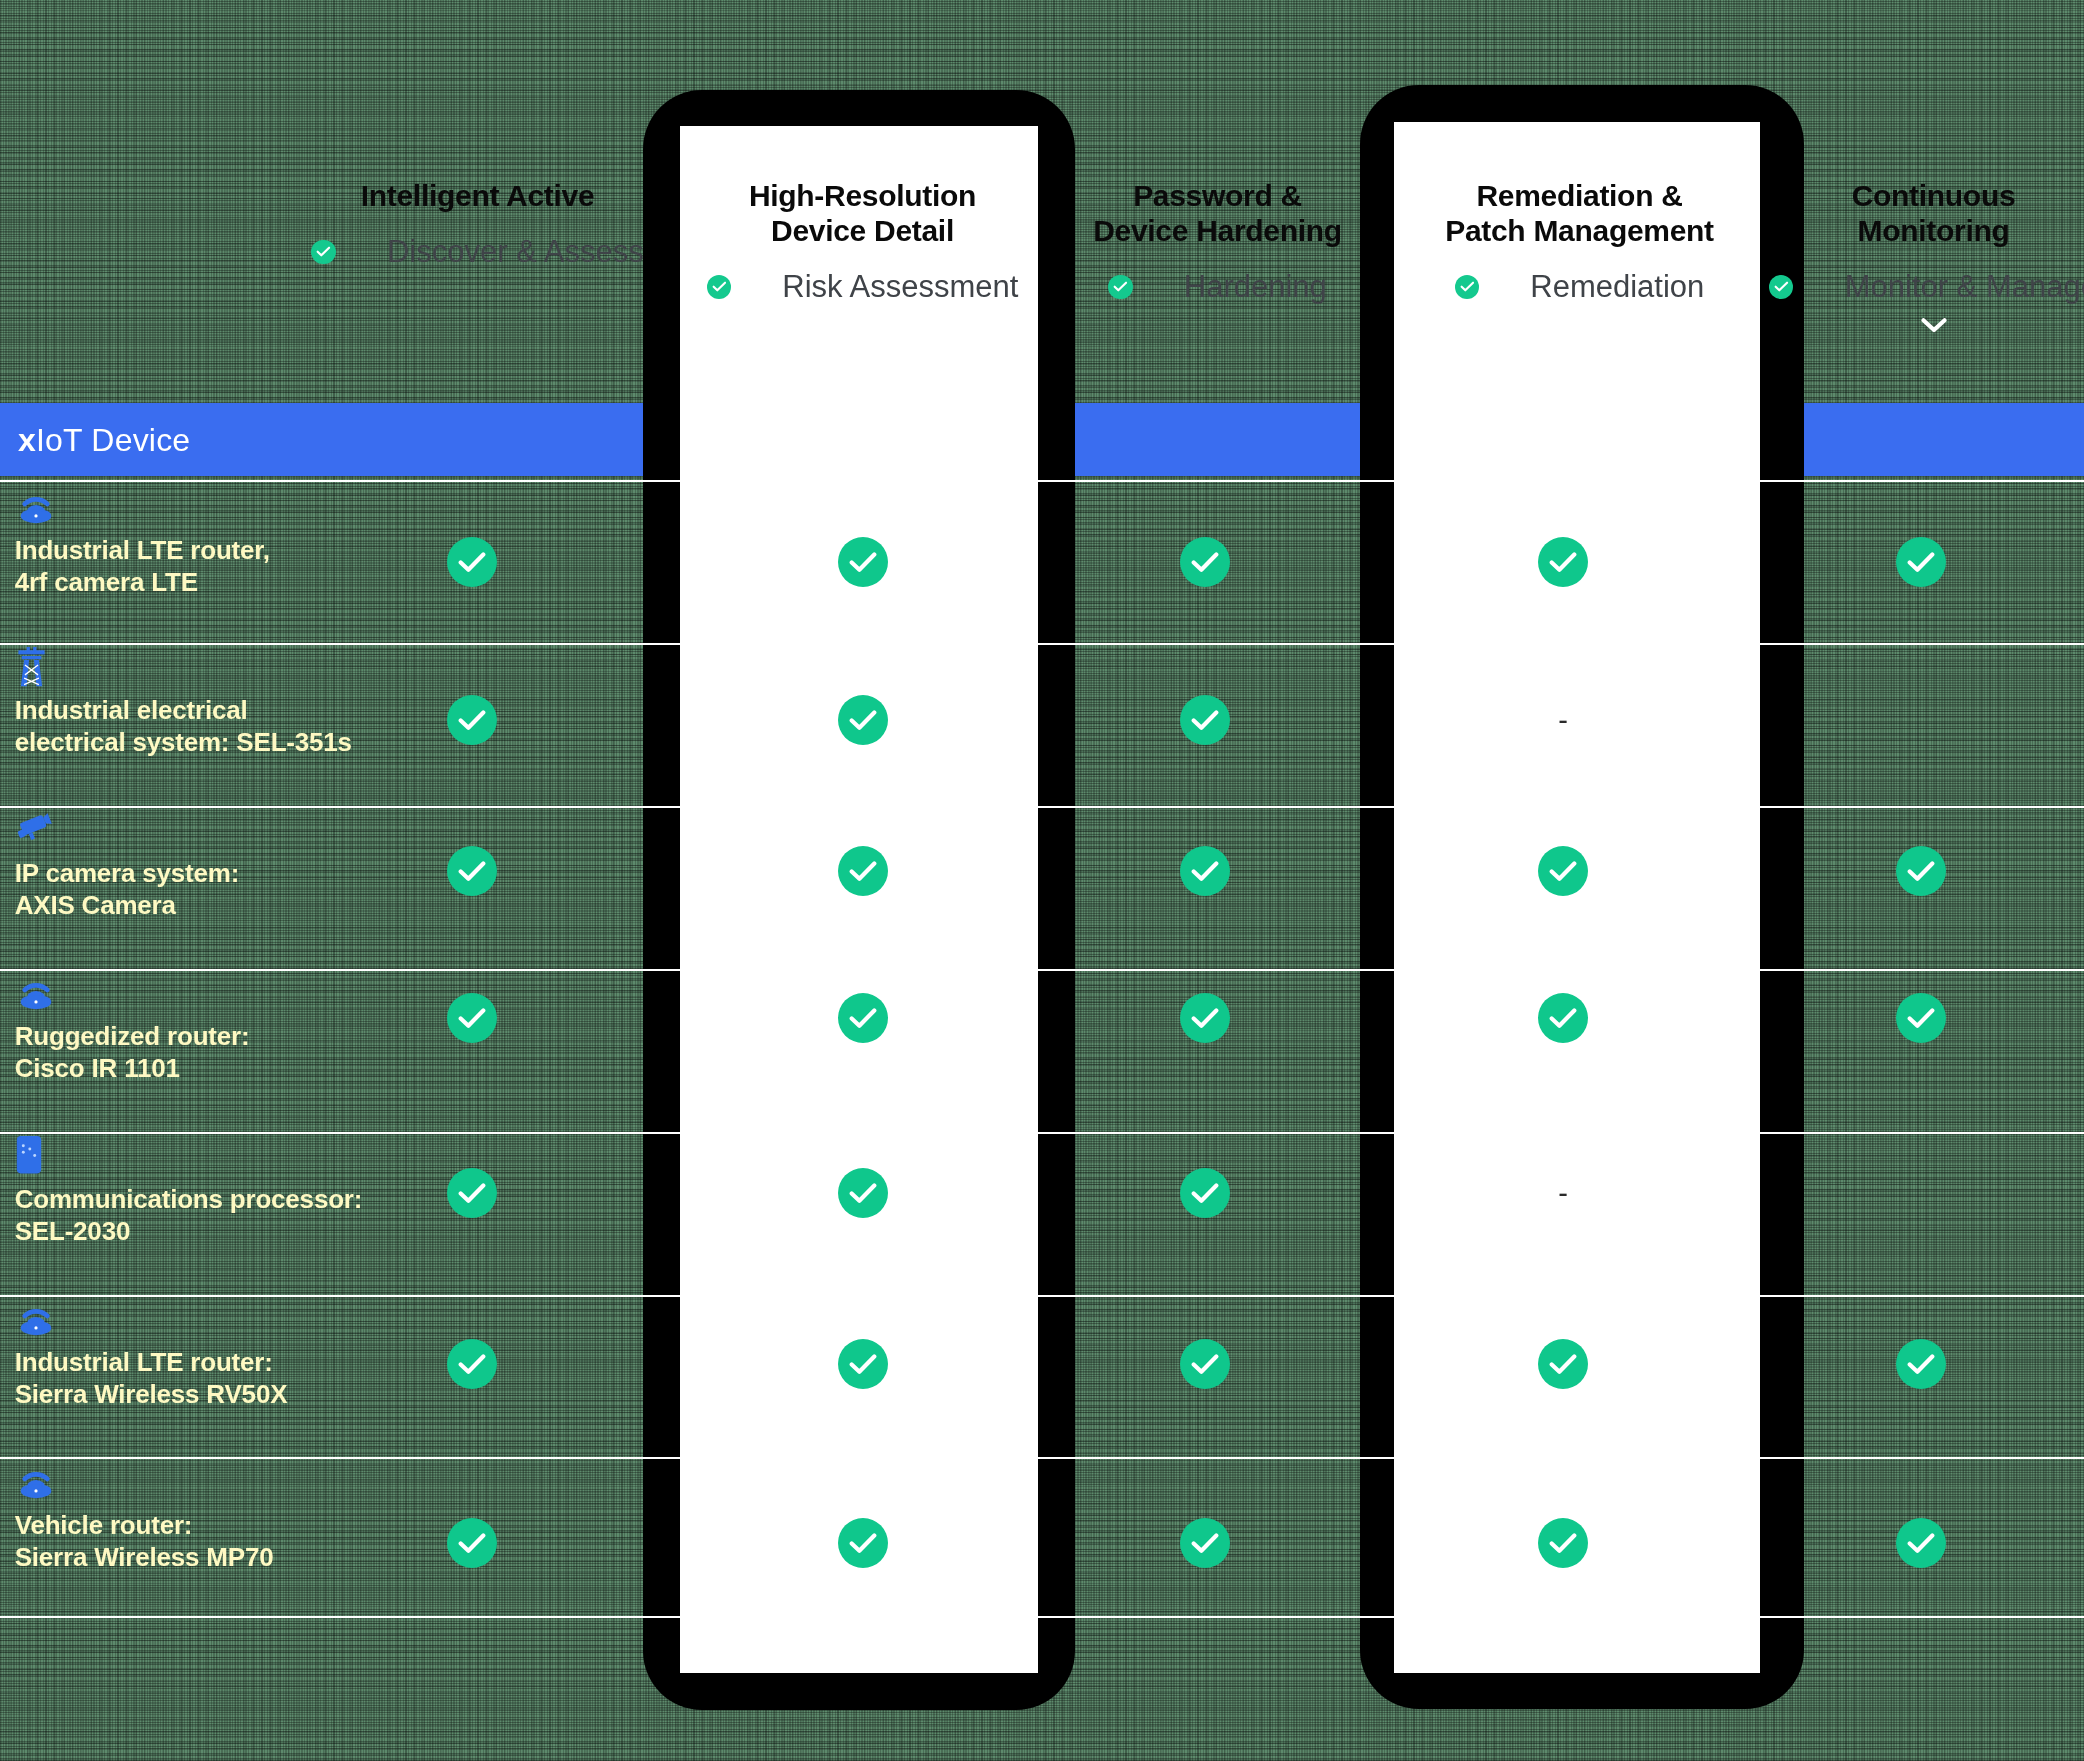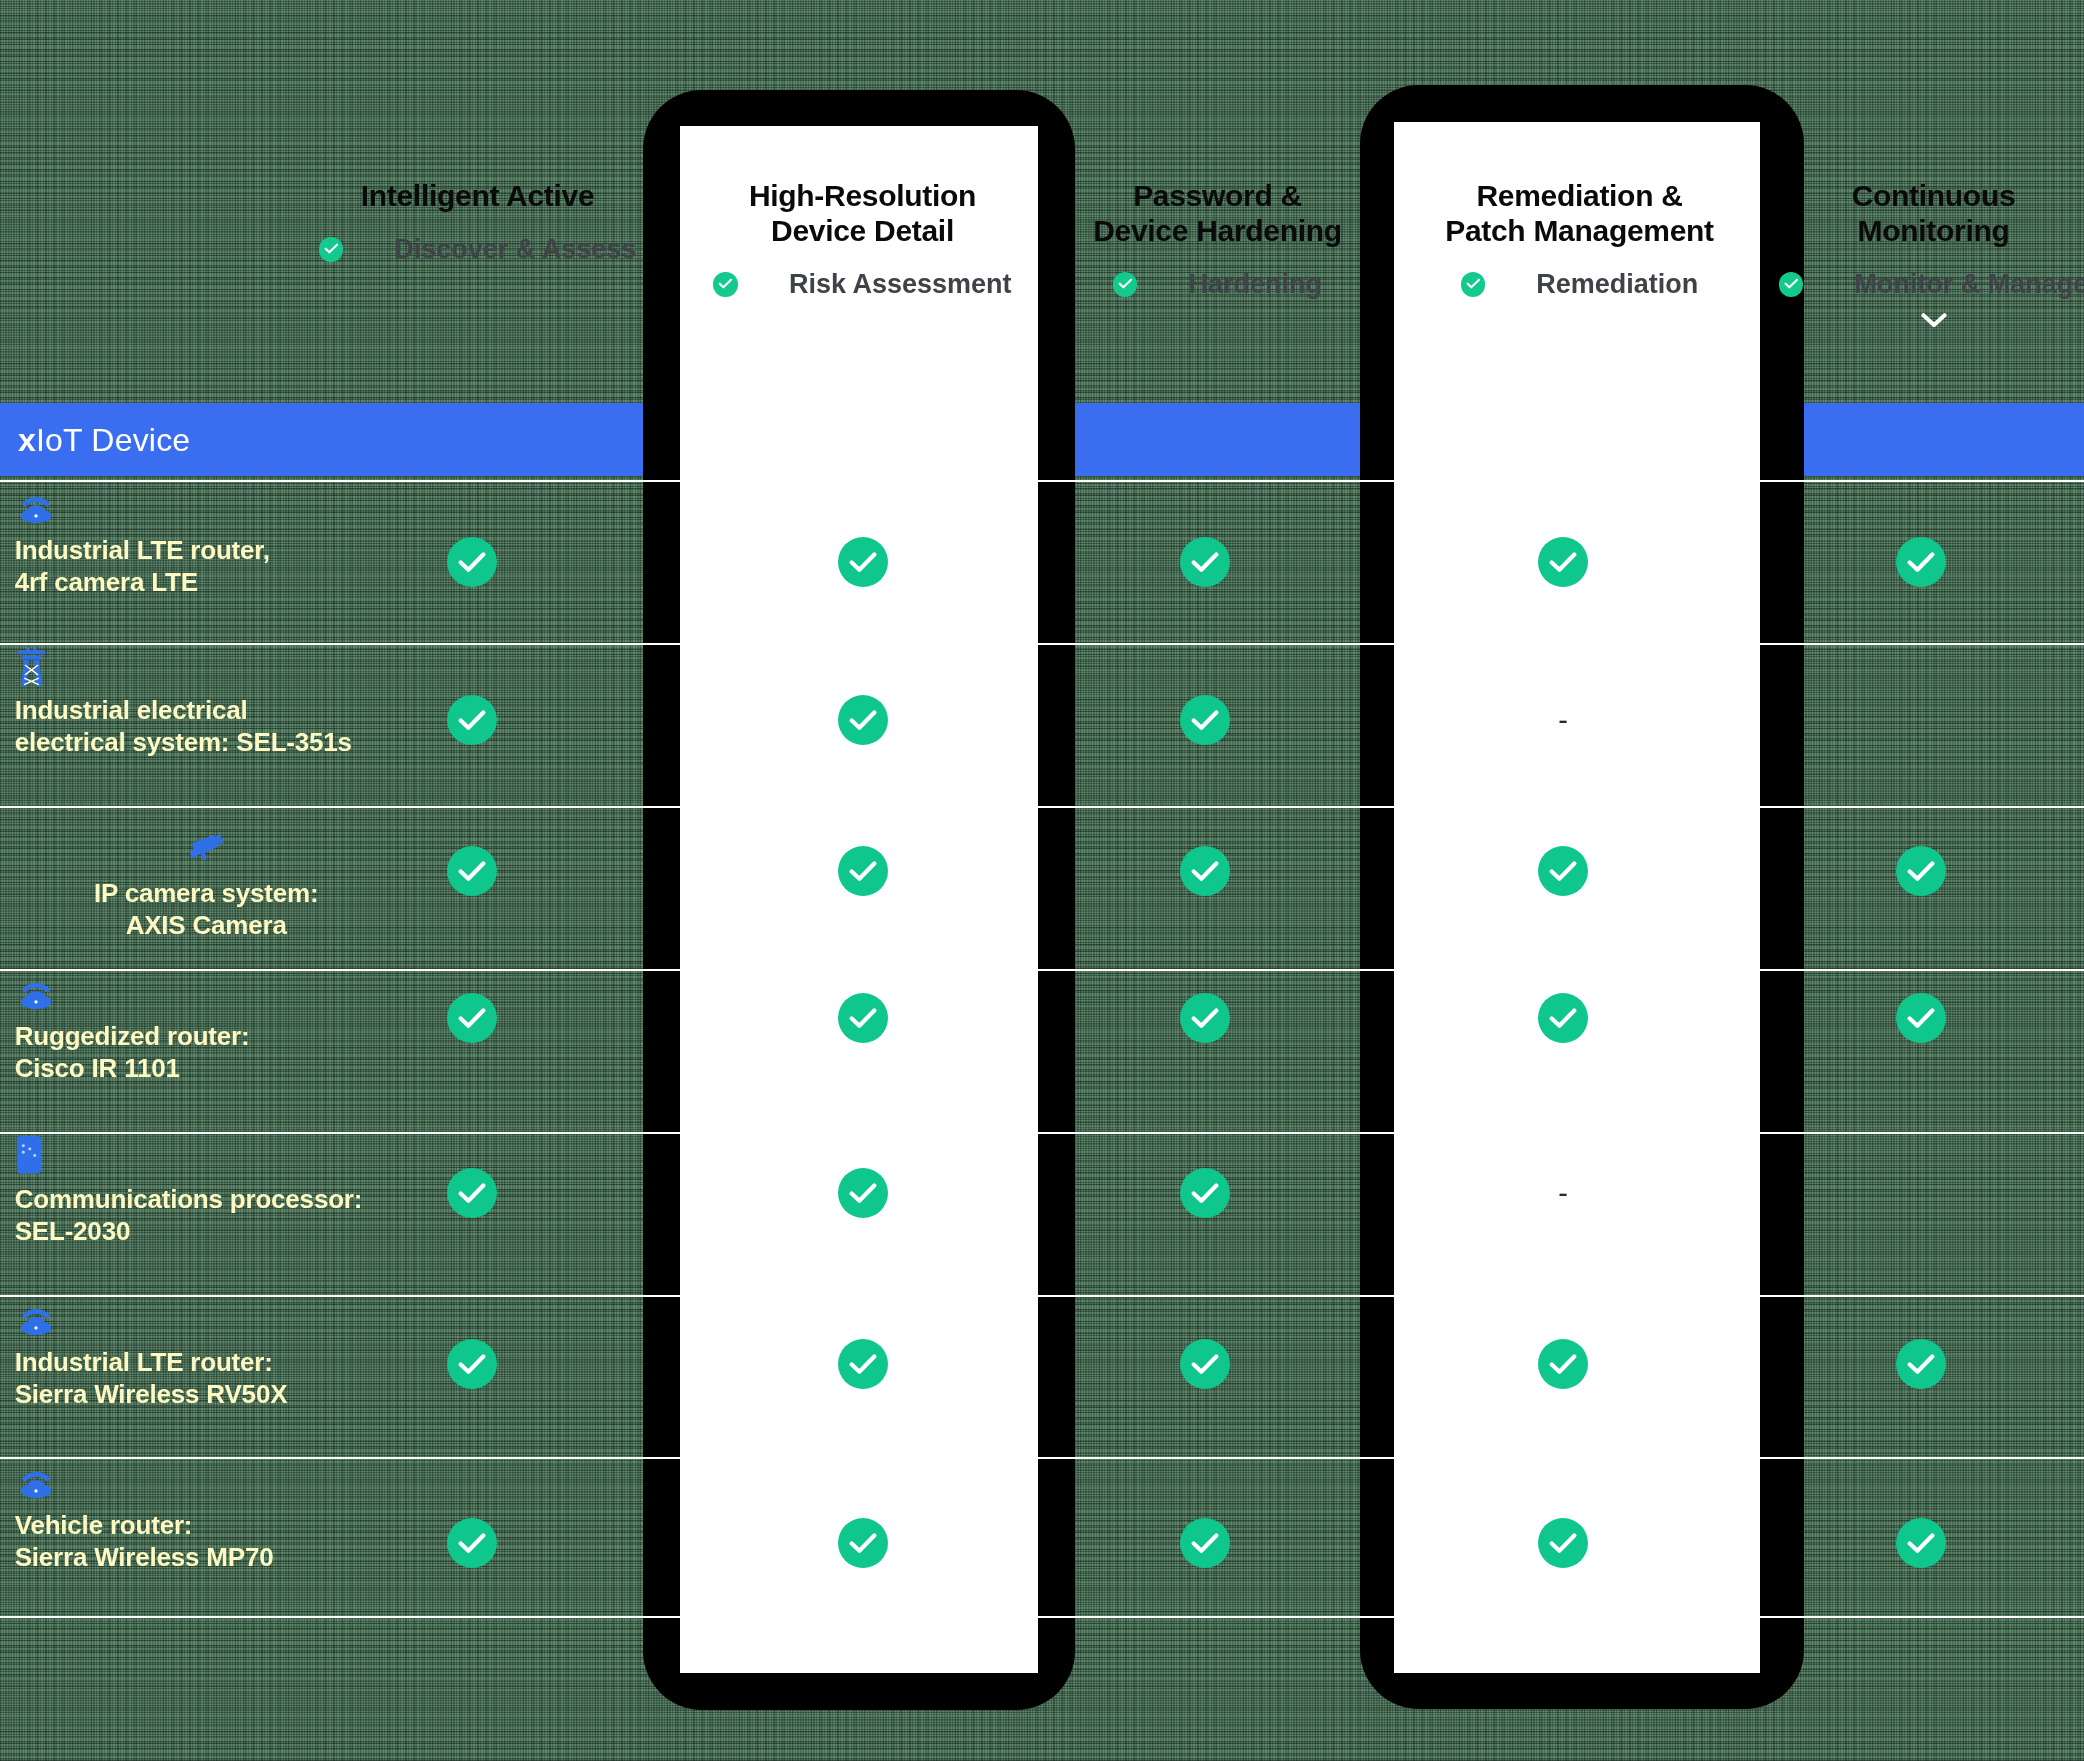--- a/index.html
+++ b/index.html
@@ -61,23 +61,23 @@
   }
   .colhead .badge{
     margin-top:21px;
     display:flex;
     align-items:center;
     justify-content:center;
     gap:12.2px;
     white-space:nowrap;
   }
   .colhead .badge .blabel{
-    font-size:27px;
+    font-size:31px;
     color:#3f4348;
-    font-weight:bold;
+    font-weight:normal;
     padding-left:39px;
   }
 
   .mini-check{
     width:24.4px; height:24.4px; border-radius:50%;
     background:#14c98e;
     flex:0 0 auto;
     position:relative;
   }
   .mini-check svg{ position:absolute; left:4.9px; top:5.7px; }
@@ -299,21 +299,21 @@
       <svg width="28" height="21" viewBox="0 0 34 26">
     <path d="M3 13 L12.5 22 L31 3" stroke="#ffffff" stroke-width="5.2" fill="none" stroke-linecap="round" stroke-linejoin="round"></path>
   </svg>
     </div>
     <div class="cell-check" style="left: 1180px; top: 695px; z-index: 4;">
       <svg width="28" height="21" viewBox="0 0 34 26">
     <path d="M3 13 L12.5 22 L31 3" stroke="#ffffff" stroke-width="5.2" fill="none" stroke-linecap="round" stroke-linejoin="round"></path>
   </svg>
     </div>
     <div class="cell-dash" style="left: 1538px; top: 695px; z-index: 5;">-</div>
-    <div class="devcell" style="top: 830px; text-align: center;">
+    <div class="devcell" style="top: 810px;">
       <div class="devicon"><svg width="39" height="36" viewBox="0 0 48 44">
       <g transform="rotate(-22 24 20)">
         <rect x="8" y="10" width="30" height="16" rx="3" fill="#2f6fe8"></rect>
         <path d="M38 14 L45 11 L45 25 L38 22 Z" fill="#2f6fe8"></path>
         <rect x="2" y="18" width="8" height="9" rx="2" fill="#2f6fe8"></rect>
         <rect x="14" y="26" width="5" height="8" fill="#2f6fe8"></rect>
       </g>
     </svg></div>
      <div class="dlabel">
        <div>IP camera system:</div>

